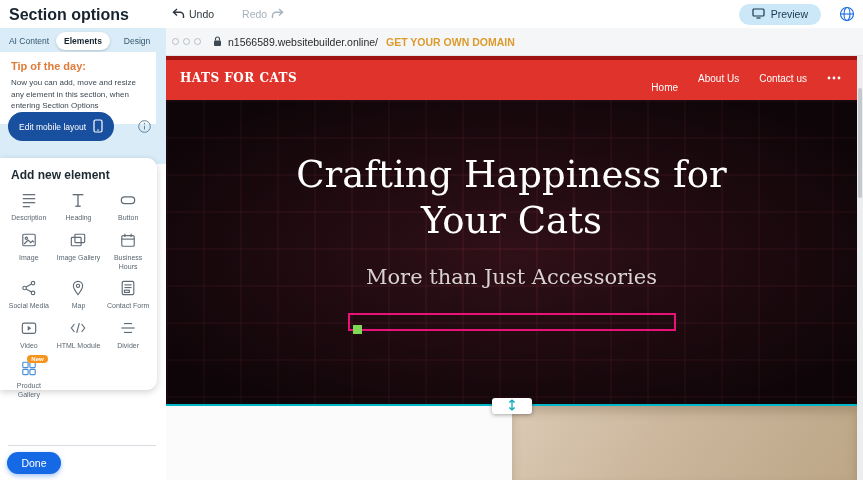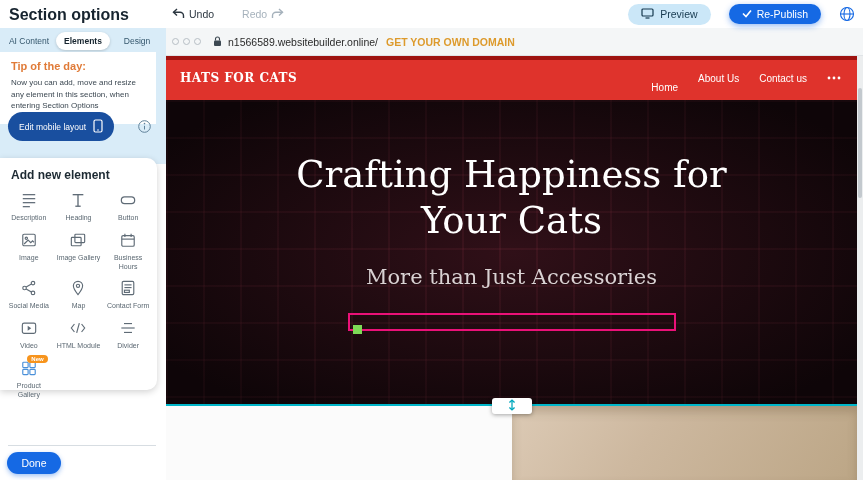--- a/index.html
+++ b/index.html
@@ -106,26 +106,20 @@
       </button>
     </div>
     <div class="top-actions">
       <button class="preview-btn">
         <span><svg width="13" height="11" viewBox="0 0 13 11">
               <rect x="1" y="1" width="11" height="7" rx="1" stroke="#16394f" fill="none" stroke-width="1.2"></rect>
               <path d="M4.5 10 H8.5" stroke="#16394f" stroke-width="1.2"></path>
             </svg></span>
         <span>Preview</span>
       </button>
-      <button class="republish-btn">
-        <span><svg width="10" height="9" viewBox="0 0 10 9">
-              <path d="M1 4.5 L4 7.5 L9 1.5" stroke="#fff" stroke-width="1.6" fill="none"></path>
-            </svg></span>
-        <span>Re-Publish</span>
-      </button>
       <span class="globe">
           <svg width="16" height="16" viewBox="0 0 16 16" fill="none" stroke="#1569e4" stroke-width="1.1">
             <circle cx="8" cy="8" r="6.5"></circle>
             <ellipse cx="8" cy="8" rx="3" ry="6.5"></ellipse>
             <path d="M1.5 8 H14.5"></path>
           </svg>
         </span>
     </div>
   </header>
 

